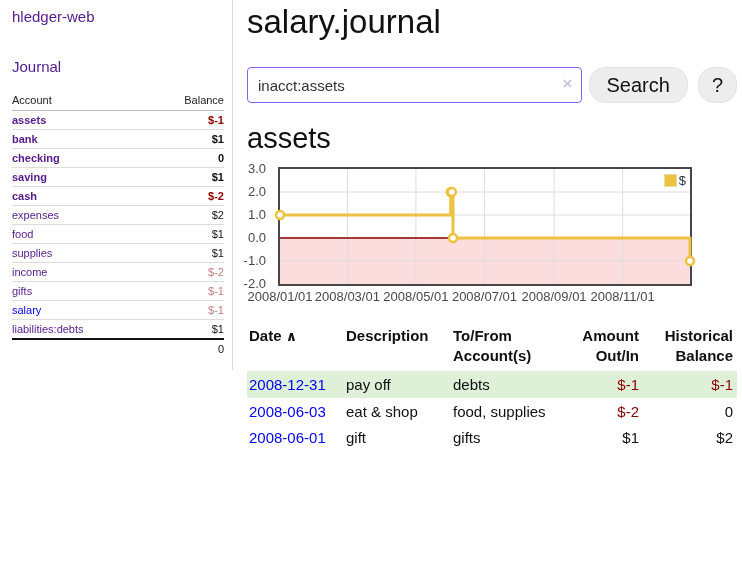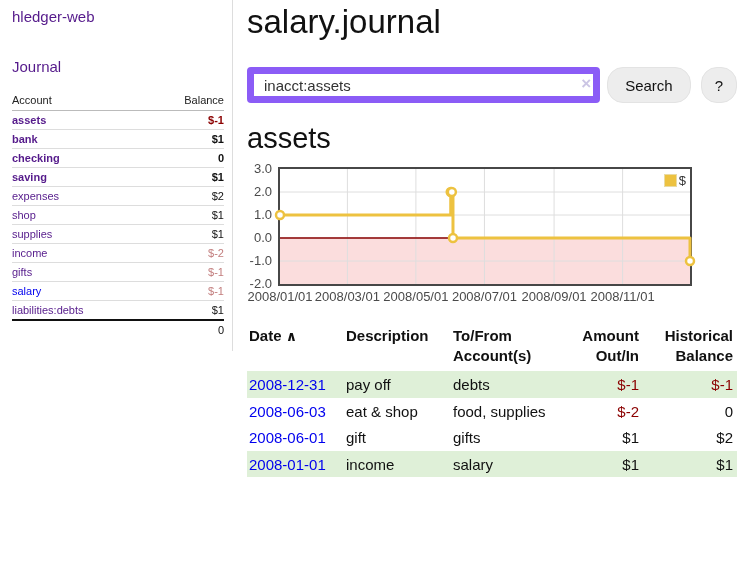--- a/index.html
+++ b/index.html
@@ -26,35 +26,35 @@
   td.balcell.neg-muted { color:var(--negative-muted); }
   td.ind-1 { padding-left:9px; }
   td.ind-2 { padding-left:20px;margin-left:24px; }
   td.ind-3 { padding-left:31px; }
 
   
   .main { position:absolute; left:247px; top:0; width:495px; box-sizing:border-box; padding-right:5px; }
   h1.page-title { font-size:33px; font-weight:400; color:#111; margin:3px 0 0 0; letter-spacing:0; }
   .search-row { margin-top:26px; display:flex; height:36px; }
   .search-wrap { position:relative; width:366px; }
-  .search-wrap input { width:100%; height:100%; box-sizing:border-box; border:7px solid #8b5cf6;
+  .search-wrap input { width:100%; height:100%; box-sizing:border-box; border:1px solid #8b5cf6;
                        border-radius:4px; padding:0 30px 0 10px; font-size:15px; color:#333;
                        font-family:inherit; outline:none; }
   .clear-x { position:absolute; right:9px; top:7px; font-size:17px; font-weight:bold;
              color:#cbc5e4; cursor:pointer; line-height:20px; }
-  .btn { background:var(--button-bg); border:1px solid #e3e3e3; border-radius:16px; font-size:15px;
+  .btn { background:var(--button-bg); border:1px solid #e3e3e3; border-radius:16px; font-size:20px;
          color:#111; font-family:inherit; padding:0 17px; margin-left:7px; cursor:pointer; }
   .btn-help { padding:0 13px; margin-left:10px; }
   h2.account-heading { font-size:29px; font-weight:400; color:#111; margin:19px 0 0 0; }
   .chart-title { font-weight:bold; font-size:15px; color:#111; margin-top:16px; }
 
   
   .chart { position:relative; margin-top:12px; height:141px; }
   .ylabels { position:absolute; left:0; top:0; width:27px; height:119px; }
-  .ylabels span { position:absolute; right:2px; font-size:13px; color:#4a4a4a; white-space:nowrap; }
+  .ylabels span { position:absolute; right:8px; font-size:13px; color:#4a4a4a; white-space:nowrap; }
   .plot { position:relative; margin-left:31px; width:410px; height:115px;
           border:2px solid #474747; background:#fff; }
   .plot svg { display:block; overflow:visible; }
   .legend { position:absolute; top:3px; right:3px; background:#fff; display:flex;
             align-items:center; padding:1px 1px; }
   .legend-swatch { width:13px; height:13px; background:var(--chart-line);
                    border:1px solid #e9dba4; box-sizing:border-box; display:inline-block; }
   .legend-label { font-size:13px; color:#333; margin-left:2px; }
   .xlabels { position:relative; margin-left:31px; width:410px; height:20px; overflow:visible; }
   .xlabels span { position:absolute; top:3px; transform:translateX(-50%); font-size:13px;
@@ -99,25 +99,29 @@
         </tr>
         <tr>
           <td class="acct ind-3 b"><a>checking</a></td>
           <td class="balcell b">0</td>
         </tr>
         <tr>
           <td class="acct ind-3 b"><a>saving</a></td>
           <td class="balcell b">$1</td>
         </tr>
         <tr>
+          <td class="acct ind-2 b"><a>cash</a></td>
+          <td class="balcell b neg">$-2</td>
+        </tr>
+        <tr>
           <td class="acct ind-1"><a>expenses</a></td>
           <td class="balcell">$2</td>
         </tr>
         <tr>
-          <td class="acct ind-2"><a>shop</a></td>
+          <td class="acct ind-2"><a>food</a></td>
           <td class="balcell">$1</td>
         </tr>
         <tr>
           <td class="acct ind-2"><a>supplies</a></td>
           <td class="balcell">$1</td>
         </tr>
         <tr>
           <td class="acct ind-1"><a>income</a></td>
           <td class="balcell neg-muted">$-2</td>
         </tr>
@@ -231,22 +235,15 @@
           <td class="r neg">$-2</td>
           <td class="r">0</td>
         </tr>
         <tr>
           <td class="datecell"><a>2008-06-01</a></td>
           <td class="">gift</td>
           <td class="">gifts</td>
           <td class="r">$1</td>
           <td class="r">$2</td>
         </tr>
-        <tr class="stripe">
-          <td class="datecell"><a>2008-01-01</a></td>
-          <td class="">income</td>
-          <td class="">salary</td>
-          <td class="r">$1</td>
-          <td class="r">$1</td>
-        </tr>
       </tbody>
   </table>
 </div>
 
 </body></html>

